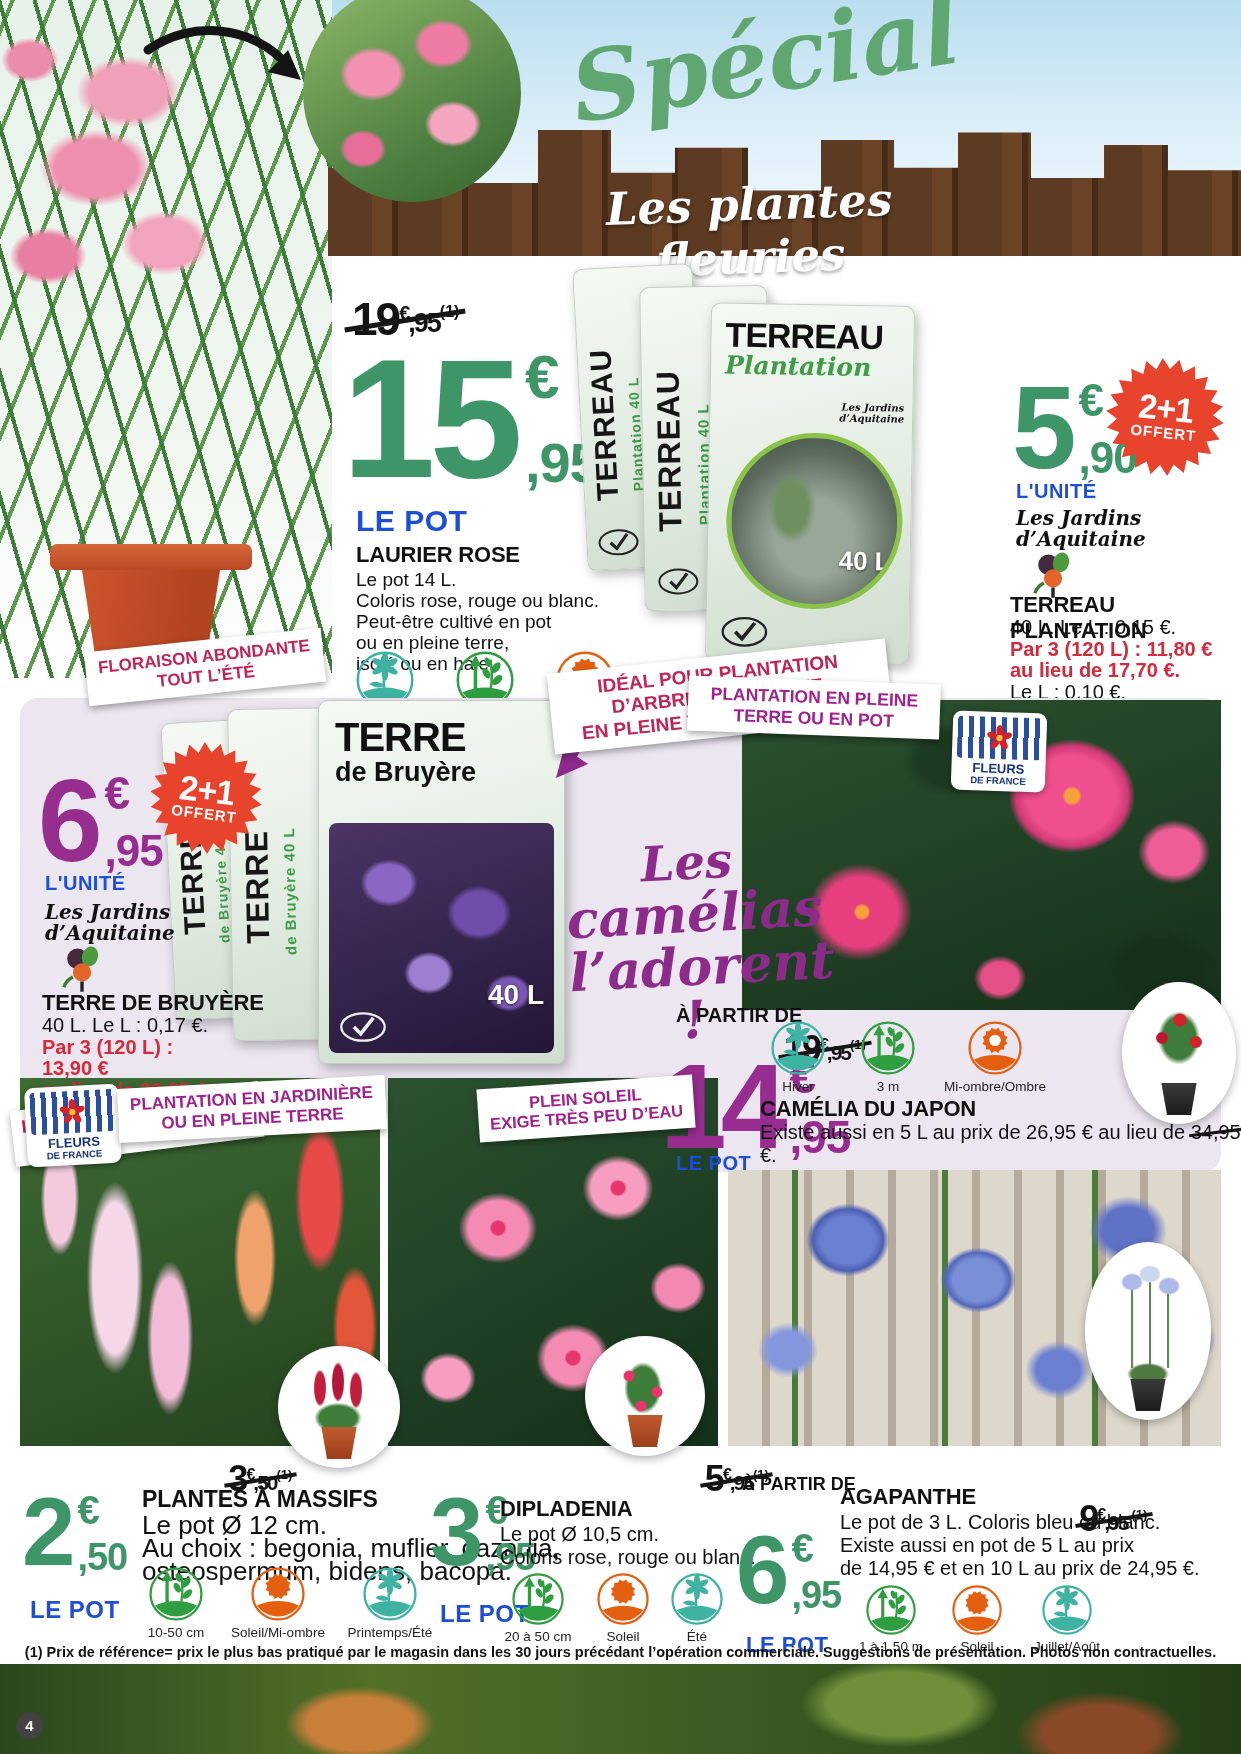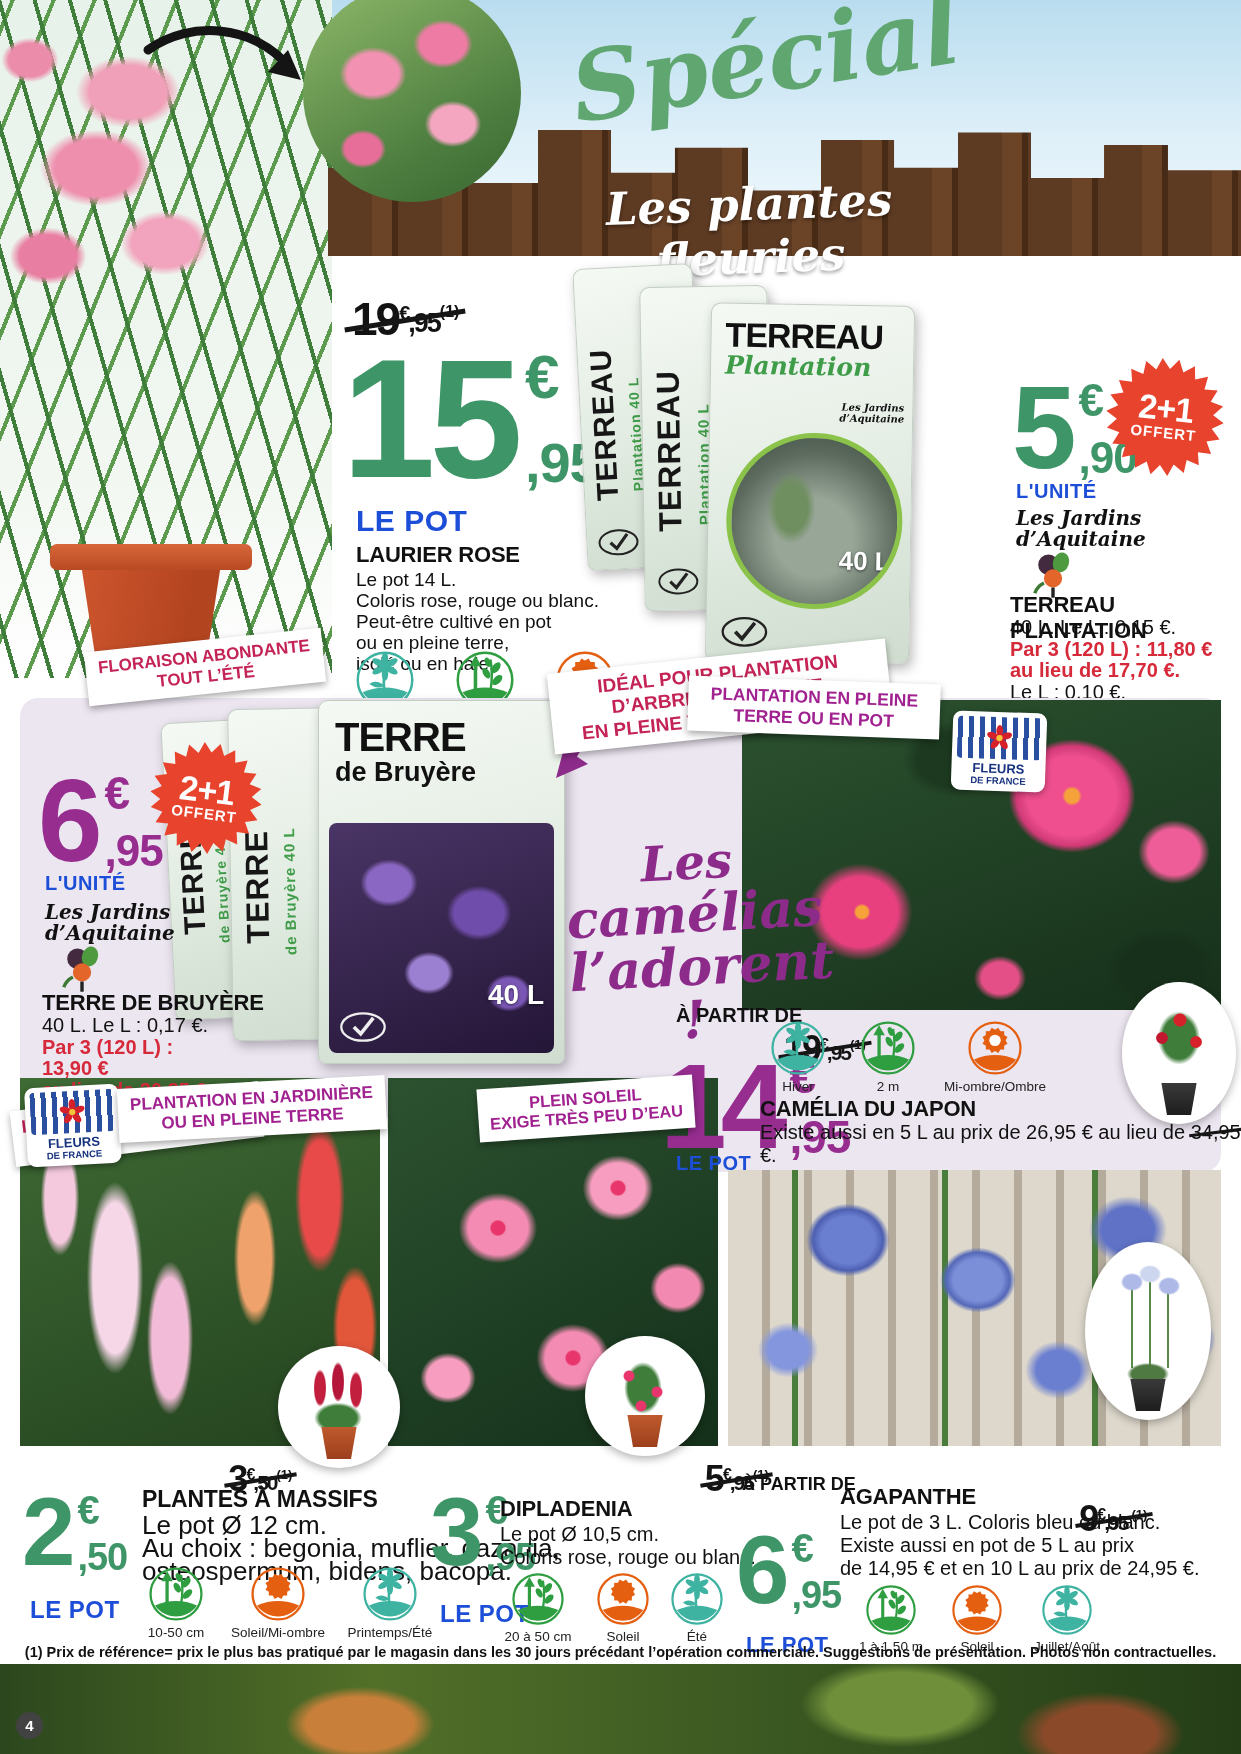--- a/index.html
+++ b/index.html
@@ -446,21 +446,21 @@
     <line x1="15" y1="30" x2="15" y2="10" stroke="#2f9e41" stroke-width="2.6"></line>
     <polygon points="15,4 10.5,12 19.5,12" fill="#2f9e41"></polygon>
     <path d="M26 30 Q28 18 26 7" stroke="#2f9e41" stroke-width="1.8" fill="none"></path>
     <g fill="#2f9e41">
               <ellipse cx="30" cy="13" rx="2.6" ry="4.6" transform="rotate(38 30 13)"></ellipse>
     <ellipse cx="23" cy="17" rx="2.4" ry="4.2" transform="rotate(-30 23 17)"></ellipse>
     <ellipse cx="31" cy="22" rx="2.6" ry="4.6" transform="rotate(45 31 22)"></ellipse>
     <ellipse cx="24" cy="9" rx="2" ry="3.6" transform="rotate(-22 24 9)"></ellipse>
             </g>
           </svg></span>
-      <span class="icap">2 m</span>
+      <span class="icap">3 m</span>
     </div>
     <div class="icon-slot" style="width:110px;">
       <span class="picto" style="width:56px;height:56px;"><svg viewBox="0 0 44 44" width="100%" height="100%">
             <circle cx="22" cy="22" r="20" fill="none" stroke="#e55f11" stroke-width="1.8"></circle>
             <path d="M5.5 31 Q22 24 38.5 31 A20 20 0 0 1 5.5 31 Z" fill="#e55f11"></path>
     <g fill="#e55f11" transform="translate(22,16)">
               <rect x="-7.2" y="-7.2" width="14.4" height="14.4"></rect>
     <rect x="-7.2" y="-7.2" width="14.4" height="14.4" transform="rotate(30)"></rect>
     <rect x="-7.2" y="-7.2" width="14.4" height="14.4" transform="rotate(60)"></rect>
             </g>

